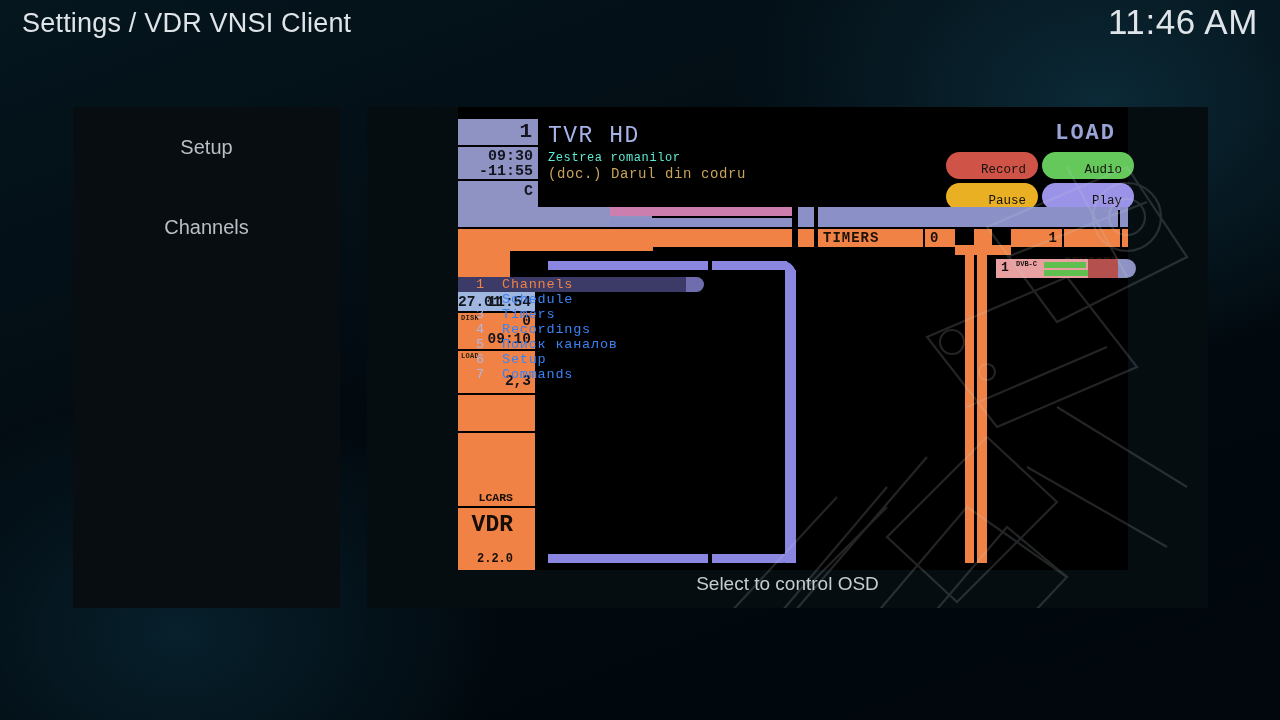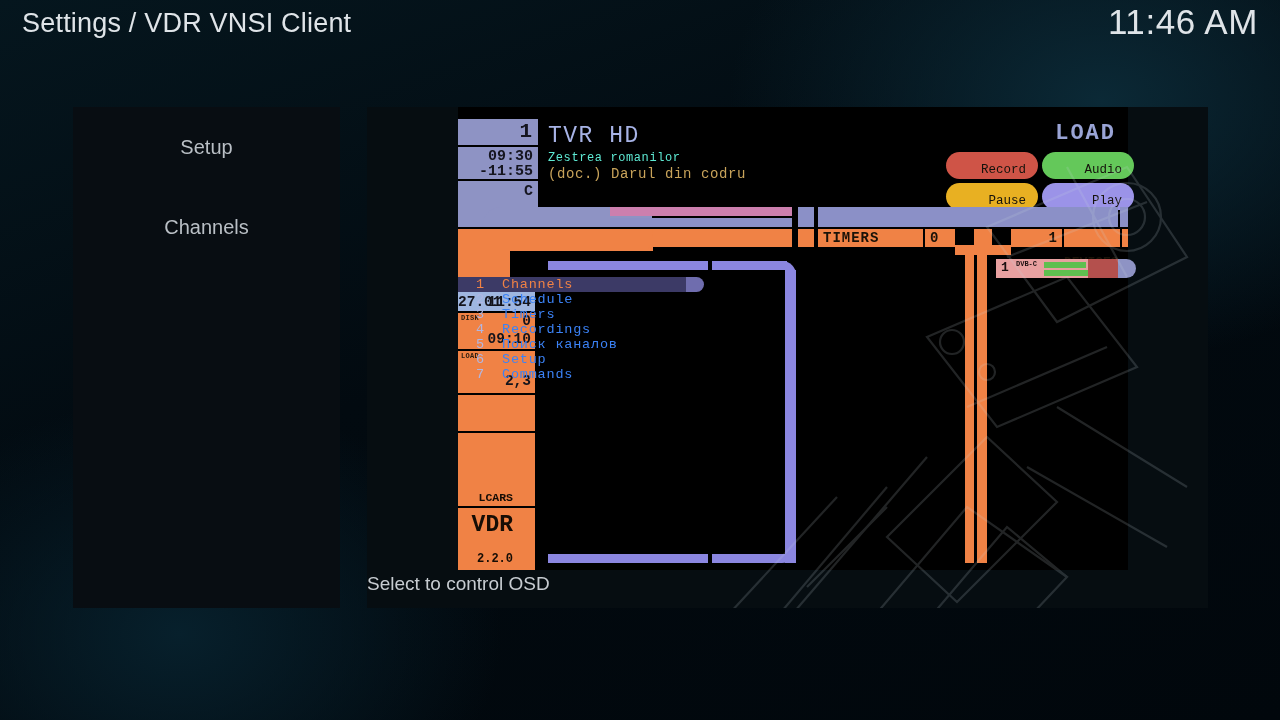--- a/index.html
+++ b/index.html
@@ -63,21 +63,21 @@
   .watermark {
     position: absolute; left: 0; top: 0; width: 841px; height: 501px;
     opacity: .17; pointer-events: none;
   }
   .watermark path, .watermark line, .watermark circle, .watermark rect {
     stroke: #c9d6dd; fill: none; stroke-width: 2.2;
   }
 
   .hint {
     position: absolute; left: 0; top: 466px; width: 841px;
-    text-align: left; color: #c7ccd1;
+    text-align: center; color: #c7ccd1;
     font-family: "Liberation Sans", sans-serif;
     font-size: 19px; font-weight: 300;
   }
 
   
   .blk { position: absolute; }
   .lav  { background: #8e93c4; }
   .lav2 { background: #8b90c7; }
   .orng { background: #f08245; }
   .purp { background: #8b86e0; }

